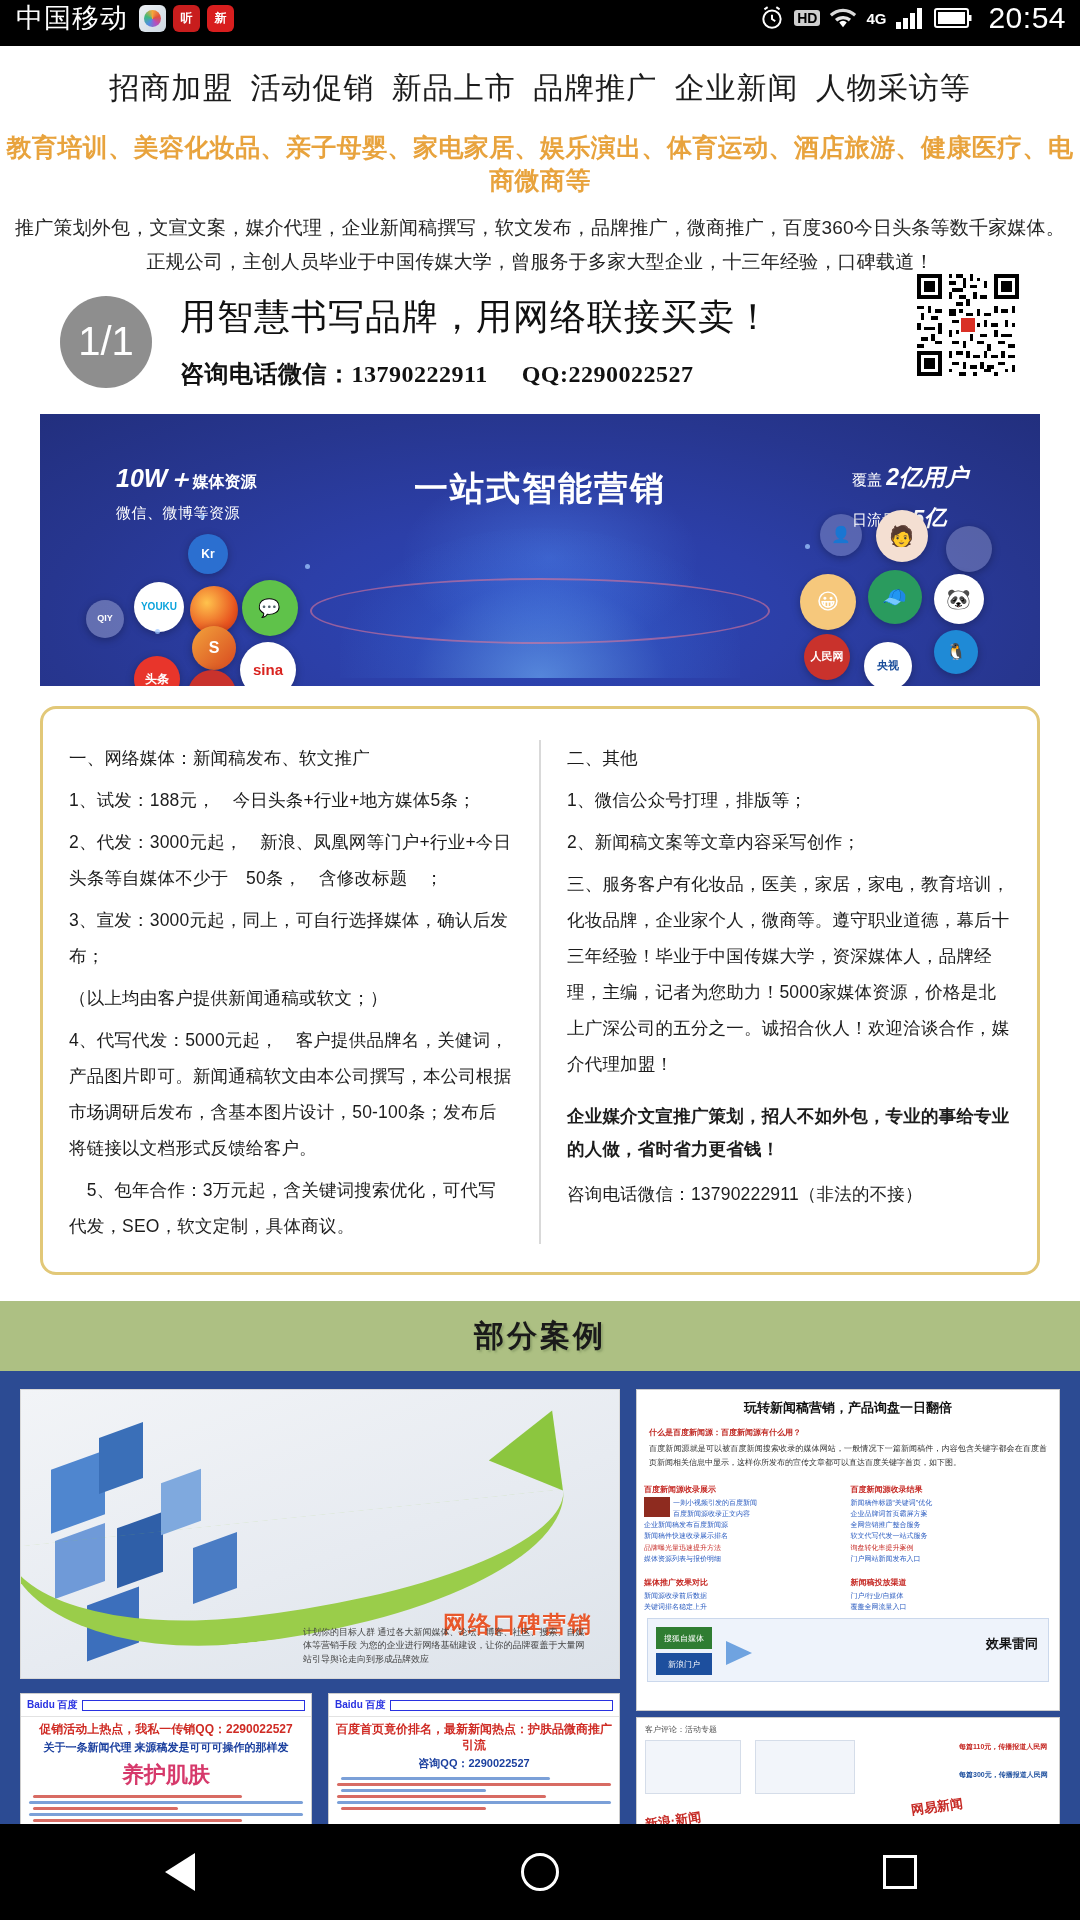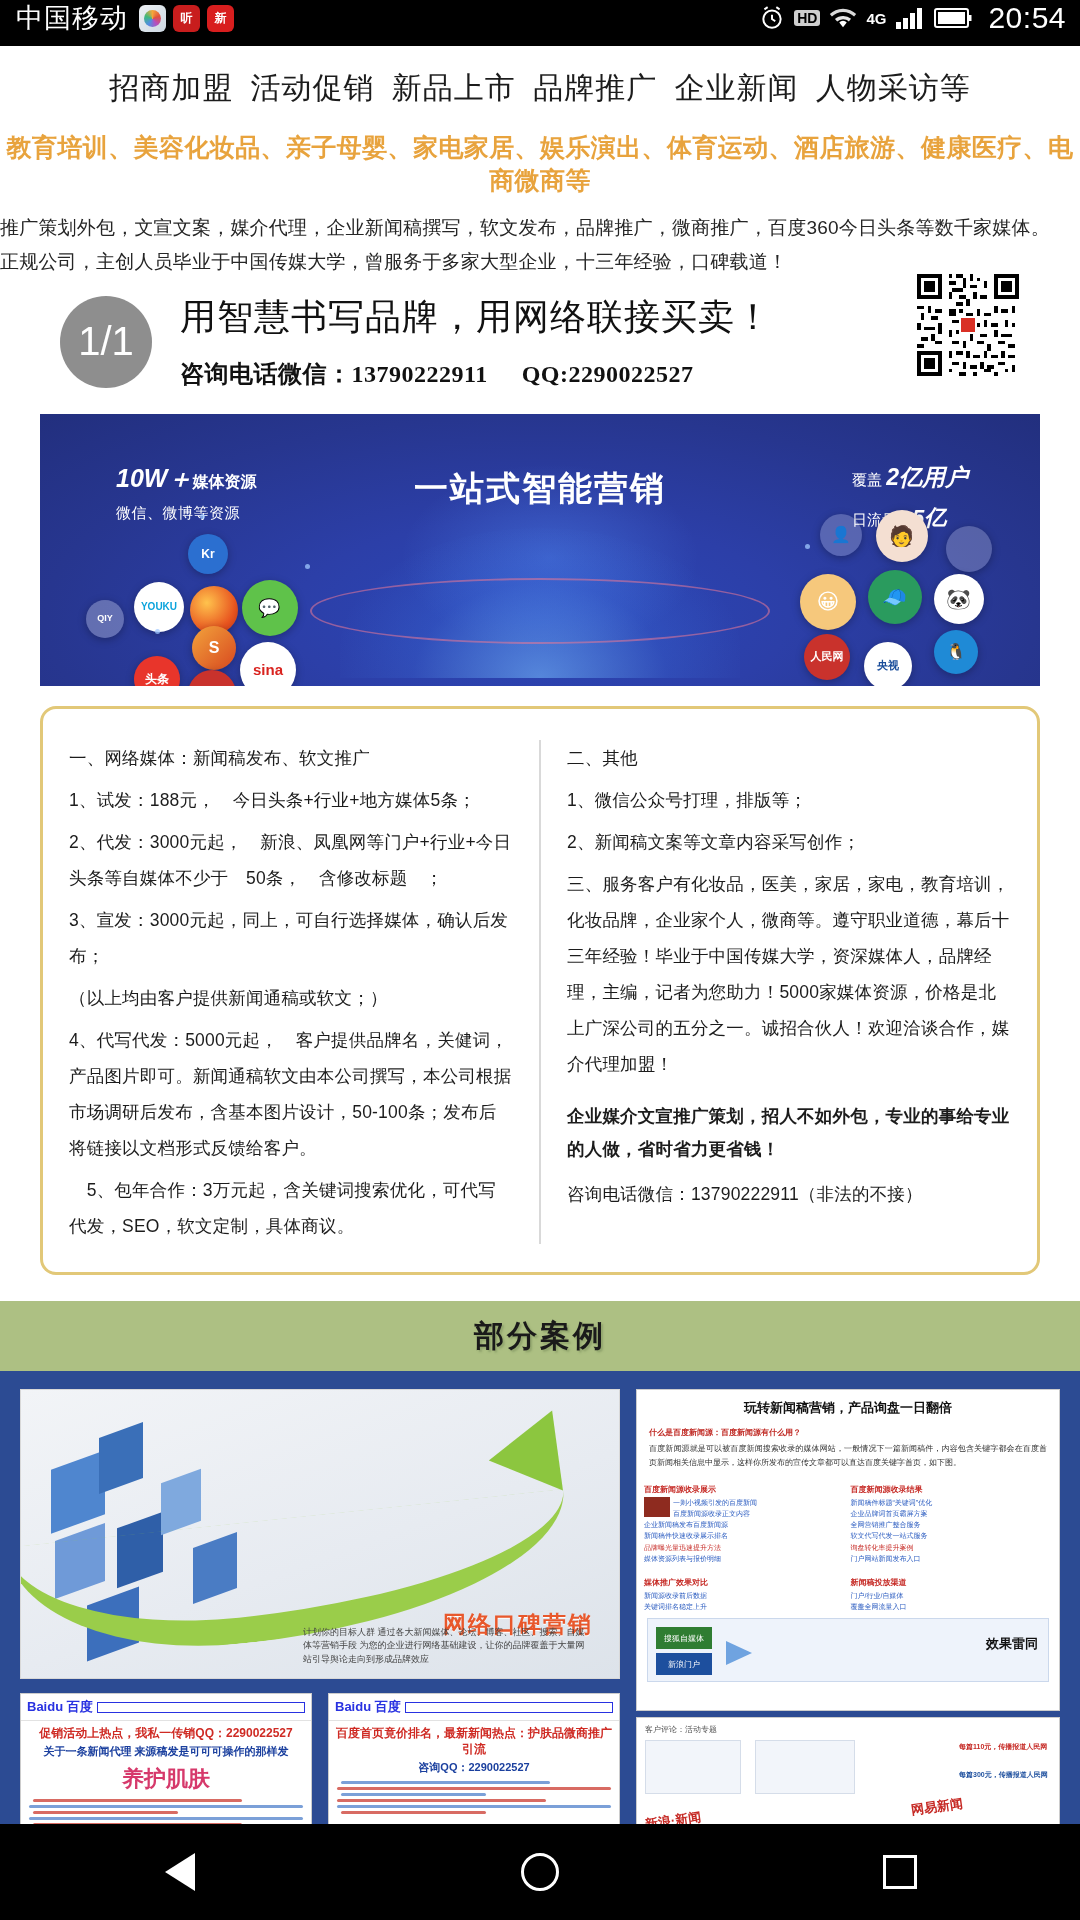--- a/index.html
+++ b/index.html
@@ -39,21 +39,21 @@
 
   .cat-line {
     text-align:center; color:#1c1c1c; font-size:30px; padding: 22px 0 10px;
     letter-spacing: 1px; word-spacing: 8px; font-weight: 400;
   }
   .cat-line2 {
     text-align:center; font-size:25px; padding: 12px 0 14px;
     color:#e8a33d; font-weight: bold; letter-spacing: 0.4px;
   }
   .desc-line {
-    text-align:left; font-size:19px; color:#262626; line-height:34px; letter-spacing:0.2px;
+    text-align:center; font-size:19px; color:#262626; line-height:34px; letter-spacing:0.2px;
   }
 
   .headline-row {
     display:flex; align-items:center; padding: 14px 0 0 60px; position: relative;
   }
   .page-badge {
     width:92px; height:92px; border-radius:50%; background:#8e8e8e; color:#fff;
     display:flex; align-items:center; justify-content:center;
     font-size:40px; font-weight:400; flex: 0 0 auto;
   }
@@ -164,21 +164,21 @@
   .cube { position:absolute; background:#3e78c8; transform: skewY(-20deg); }
   .bigshot .caption {
     position:absolute; right:26px; bottom:38px; text-align:right; color:#e8582c;
     font-size:23px; font-weight:bold; letter-spacing:2px; text-shadow:0 1px 0 #fff;
   }
   .bigshot .subcap { position:absolute; right:26px; bottom:12px; font-size:9px; color:#444; width:290px; text-align:left; line-height:1.5;}
 
   .small-row { display:flex; gap:16px; margin-top:14px; }
   .smallshot { flex:1 1 0; height:165px; background:#fff; border:1px solid #ccc; overflow:hidden; position:relative; }
   .baidu-bar { display:flex; align-items:center; gap:4px; padding:4px 6px; border-bottom:1px solid #e2e2e2; }
-  .baidu-logo { font-size:13px; font-weight:bold; color:#2932e1; }
+  .baidu-logo { font-size:10px; font-weight:bold; color:#2932e1; }
   .baidu-box { flex:1; height:11px; border:1px solid #2932e1; background:#fff; }
   .red-head { color:#cf2b24; font-size:12px; font-weight:bold; text-align:center; padding:4px 3px 0; line-height:1.35; }
   .blue-head { color:#1a3f9e; font-size:11px; font-weight:bold; text-align:center; padding:3px; }
   .pink-title { color:#d6396b; font-size:22px; font-weight:bold; text-align:center; padding:2px 0; font-family:"Liberation Serif",serif;}
 
   .docshot { background:#fff; border:1px solid #ccc; height:322px; overflow:hidden; }
   .docshot2 { background:#fff; border:1px solid #ccc; height:130px; overflow:hidden; position:relative; }
   .thumbgrid { display:flex; gap:5px; padding:4px 7px; }
   .thumbcol { flex:1; }
   .redtitle { color:#c62a25; font-size:8px; font-weight:bold; margin:3px 0 2px; }

